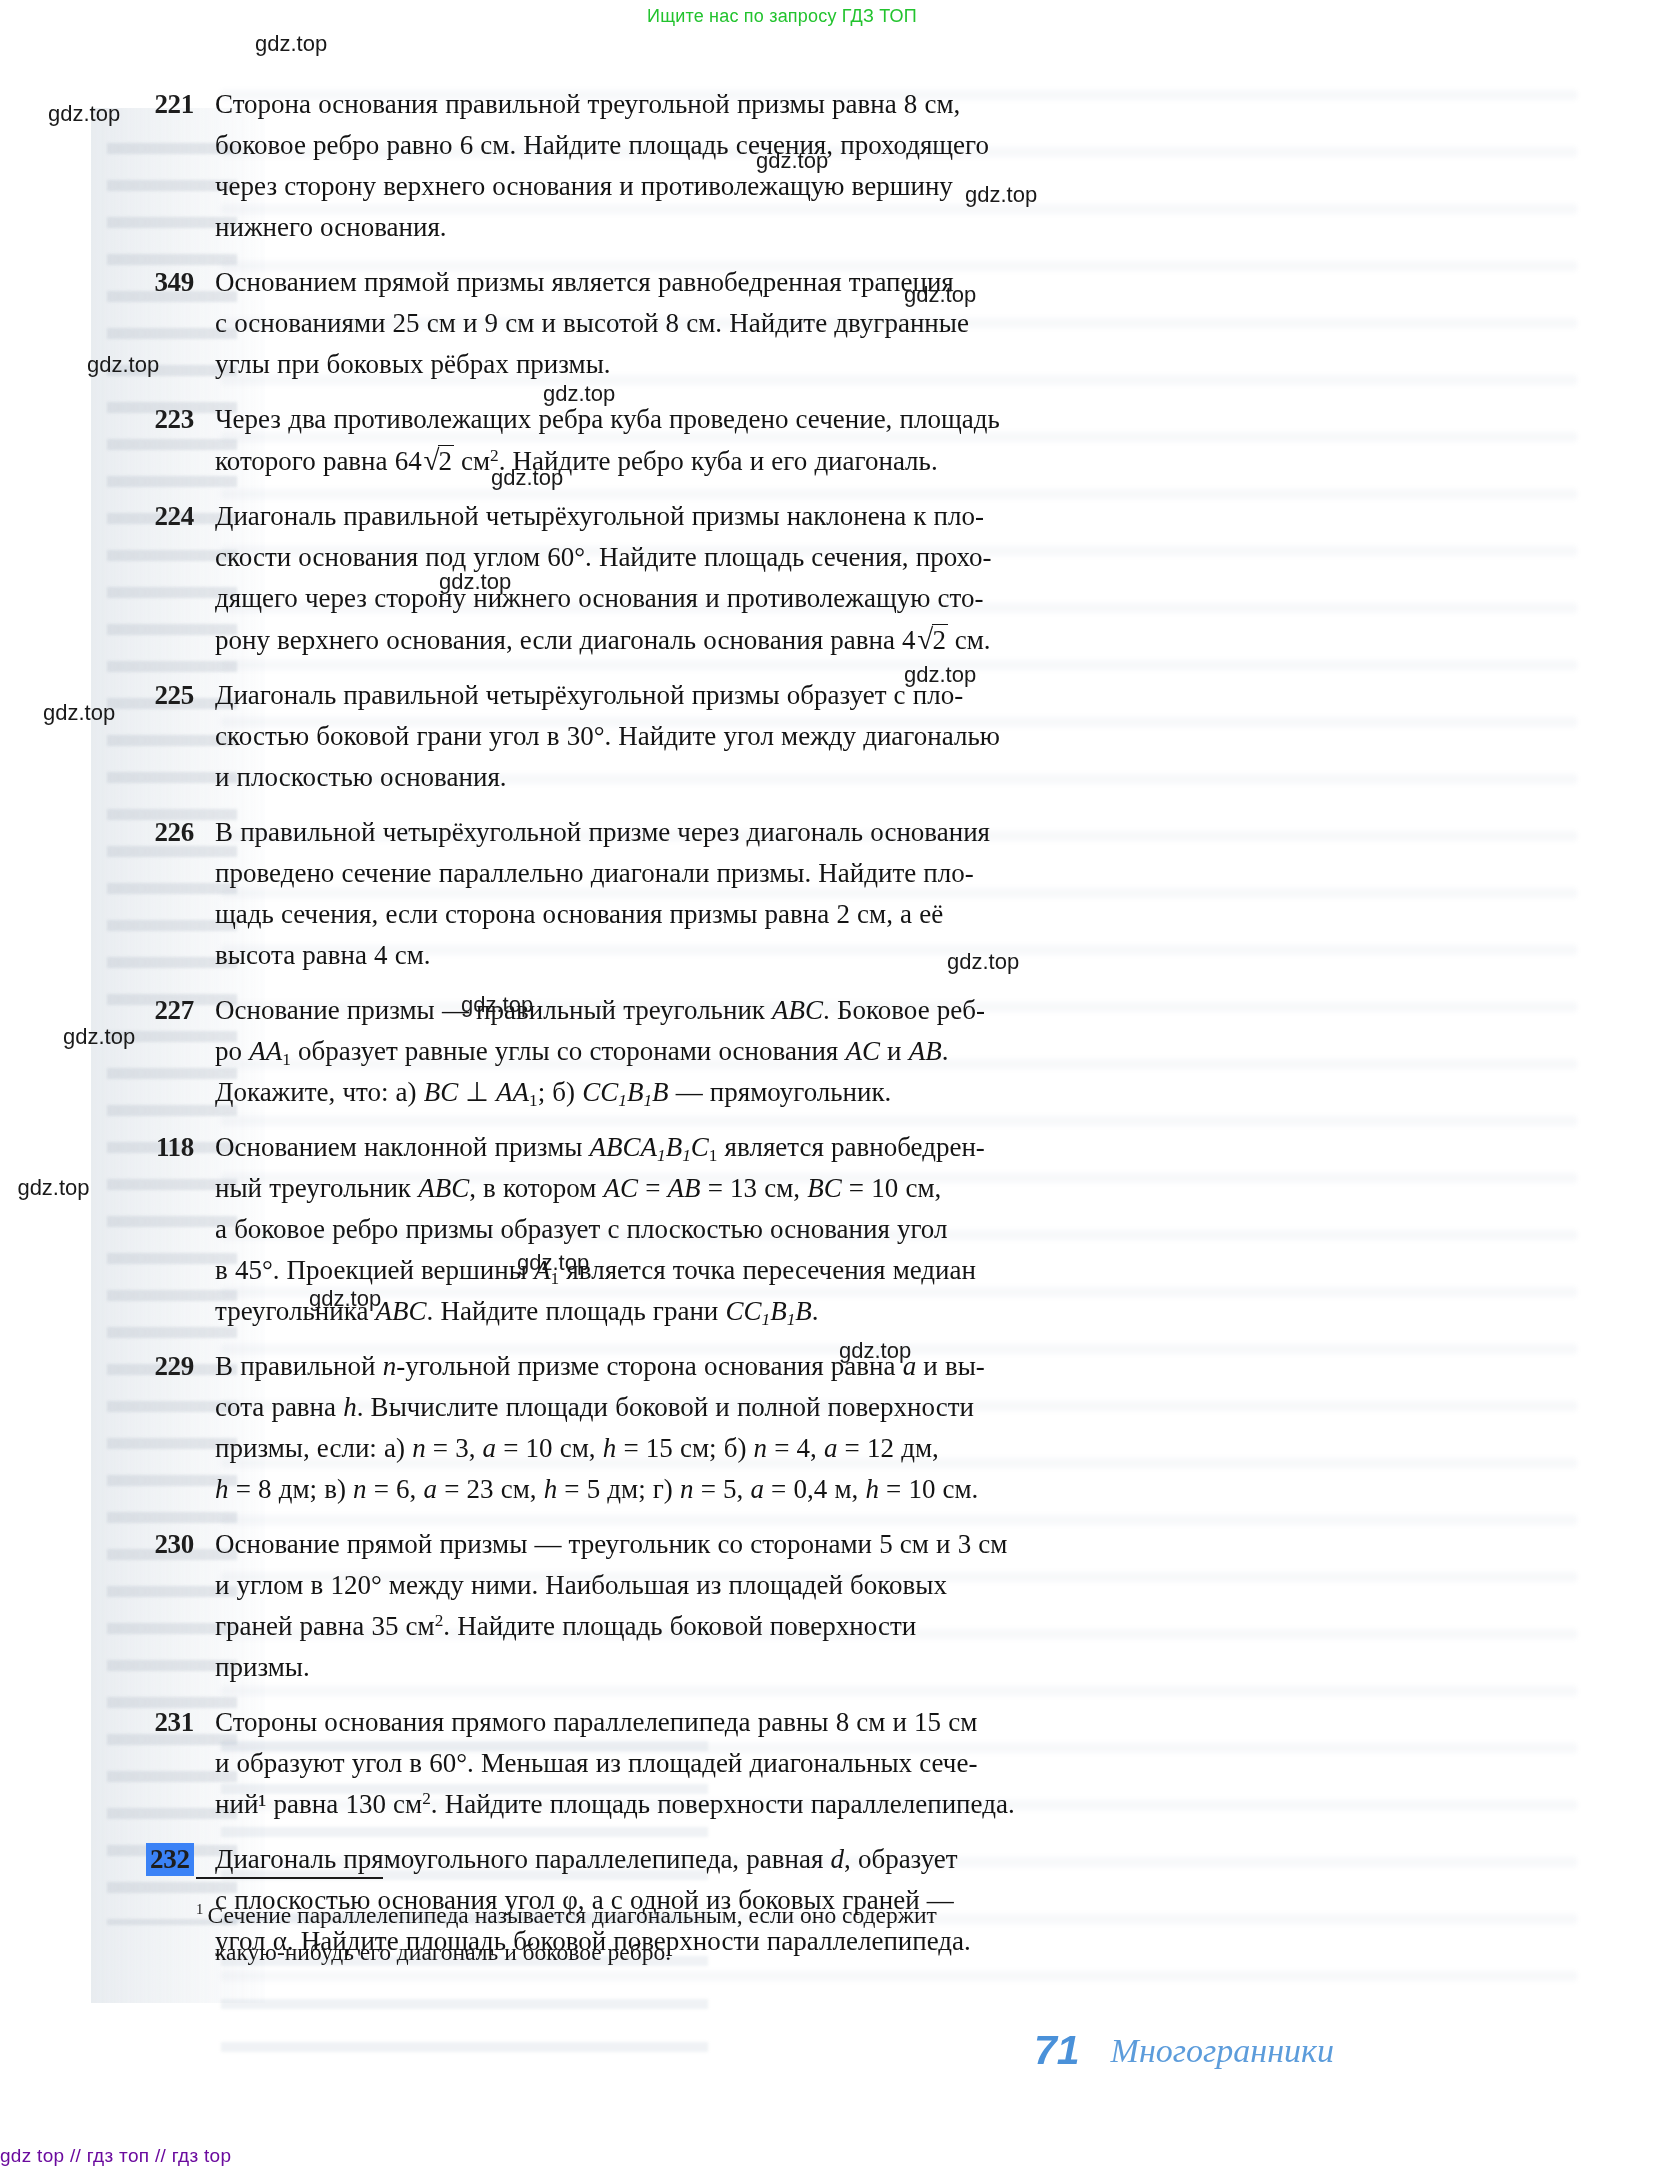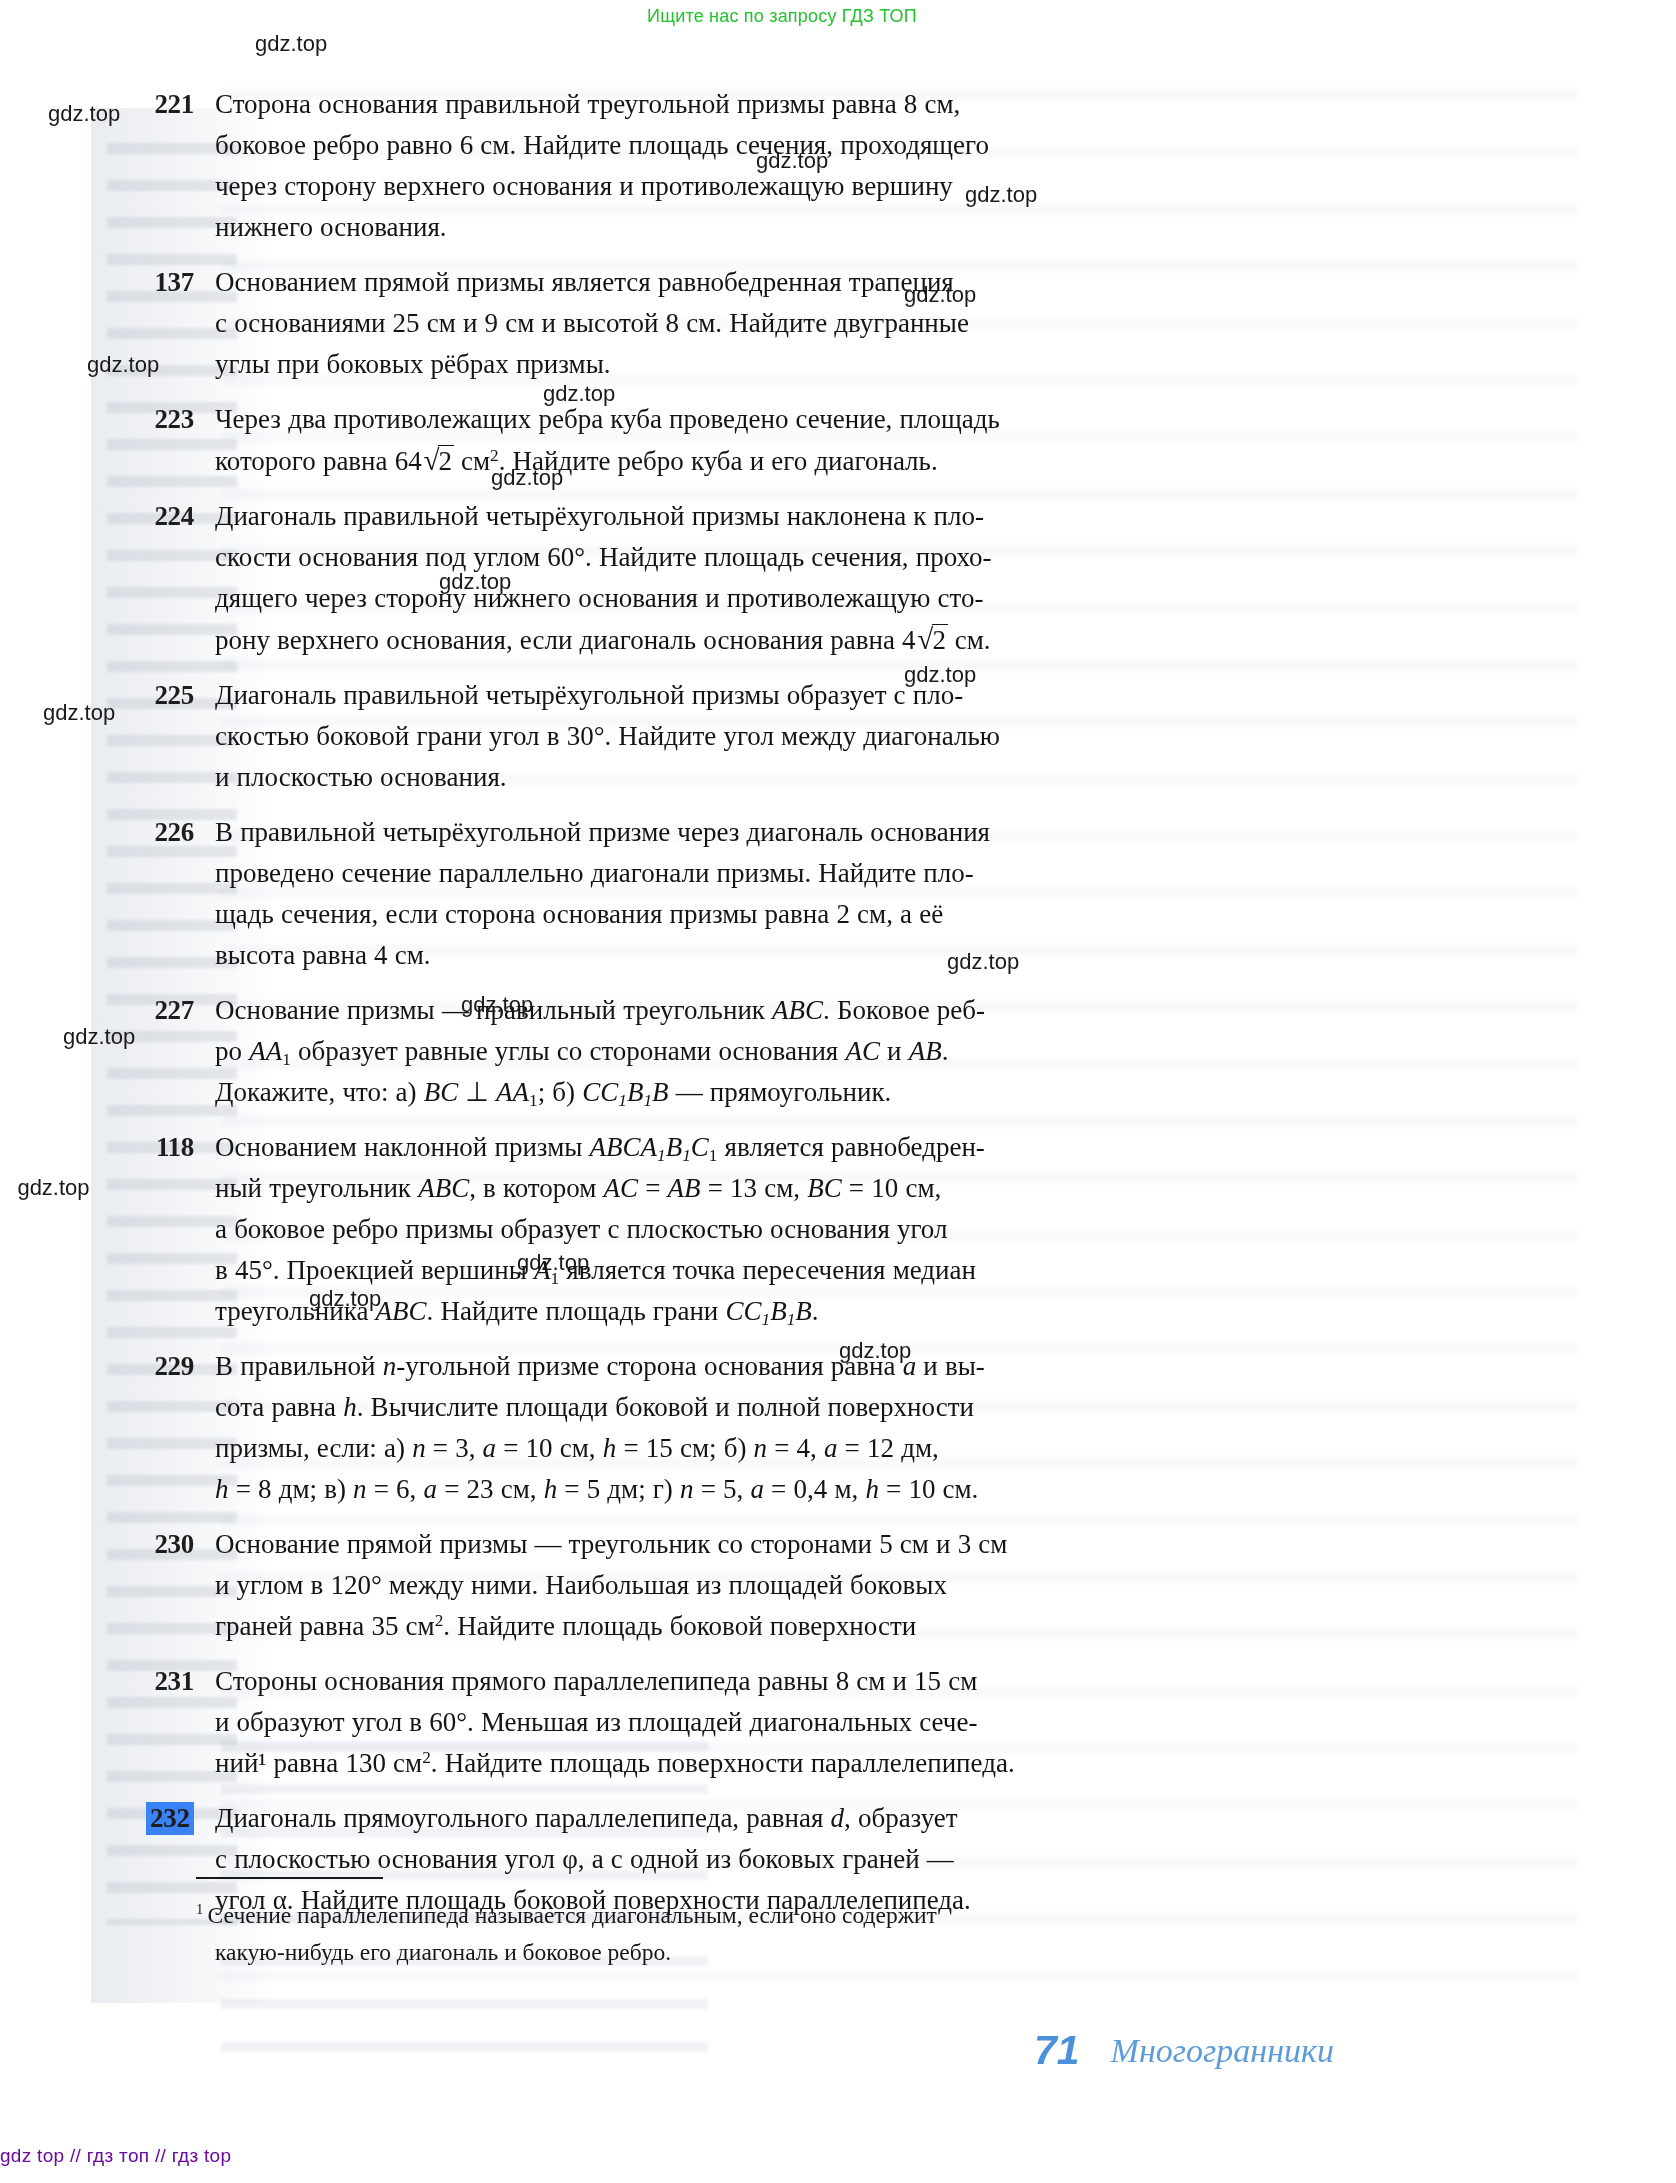--- a/index.html
+++ b/index.html
@@ -258,21 +258,21 @@
       <div class="ex">
         <div class="ex-num">221</div>
         <div class="ex-body">
           <div>Сторона основания правильной треугольной призмы равна 8 см,</div>
           <div>боковое ребро равно 6 см. Найдите площадь сечения, проходящего</div>
           <div>через сторону верхнего основания и противолежащую вершину</div>
           <div class="last-line">нижнего основания.</div>
         </div>
       </div>
       <div class="ex">
-        <div class="ex-num">137</div>
+        <div class="ex-num">349</div>
         <div class="ex-body">
           <div>Основанием прямой призмы является равнобедренная трапеция</div>
           <div>с основаниями 25 см и 9 см и высотой 8 см. Найдите двугранные</div>
           <div class="last-line">углы при боковых рёбрах призмы.</div>
         </div>
       </div>
       <div class="ex">
         <div class="ex-num">223</div>
         <div class="ex-body">
           <div>Через два противолежащих ребра куба проведено сечение, площадь</div>
@@ -331,20 +331,21 @@
           <div>призмы, если: а) <i class="v">n</i> = 3, <i class="v">a</i> = 10 см, <i class="v">h</i> = 15 см; б) <i class="v">n</i> = 4, <i class="v">a</i> = 12 дм,</div>
           <div class="last-line"><i class="v">h</i> = 8 дм; в) <i class="v">n</i> = 6, <i class="v">a</i> = 23 см, <i class="v">h</i> = 5 дм; г) <i class="v">n</i> = 5, <i class="v">a</i> = 0,4 м, <i class="v">h</i> = 10 см.</div>
         </div>
       </div>
       <div class="ex">
         <div class="ex-num">230</div>
         <div class="ex-body">
           <div>Основание прямой призмы — треугольник со сторонами 5 см и 3 см</div>
           <div>и углом в 120° между ними. Наибольшая из площадей боковых</div>
           <div>граней равна 35 см<sup>2</sup>. Найдите площадь боковой поверхности</div>
+          <div class="last-line">призмы.</div>
         </div>
       </div>
       <div class="ex">
         <div class="ex-num">231</div>
         <div class="ex-body">
           <div>Стороны основания прямого параллелепипеда равны 8 см и 15 см</div>
           <div>и образуют угол в 60°. Меньшая из площадей диагональных сече-</div>
           <div class="last-line">ний¹ равна 130 см<sup>2</sup>. Найдите площадь поверхности параллелепипеда.</div>
         </div>
       </div>

